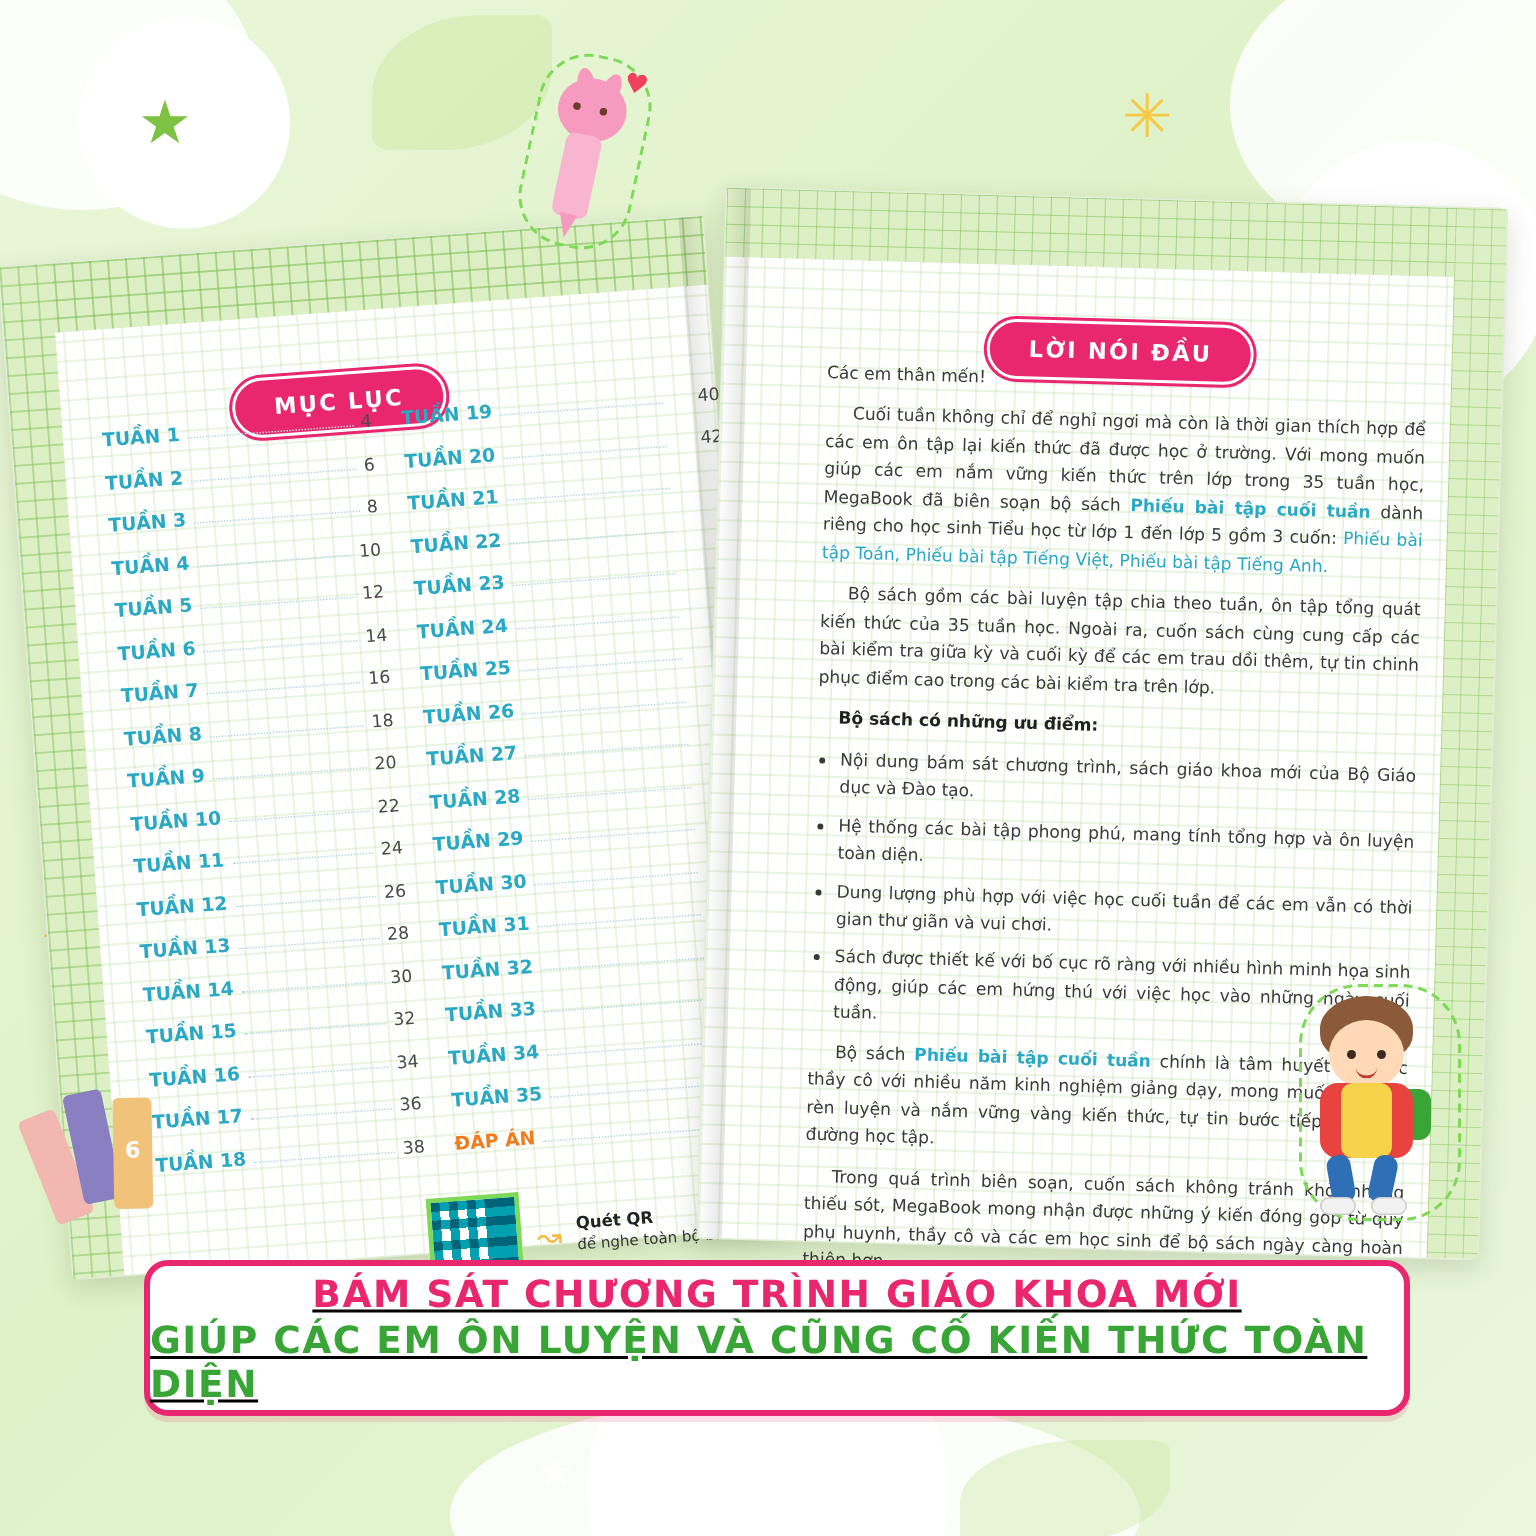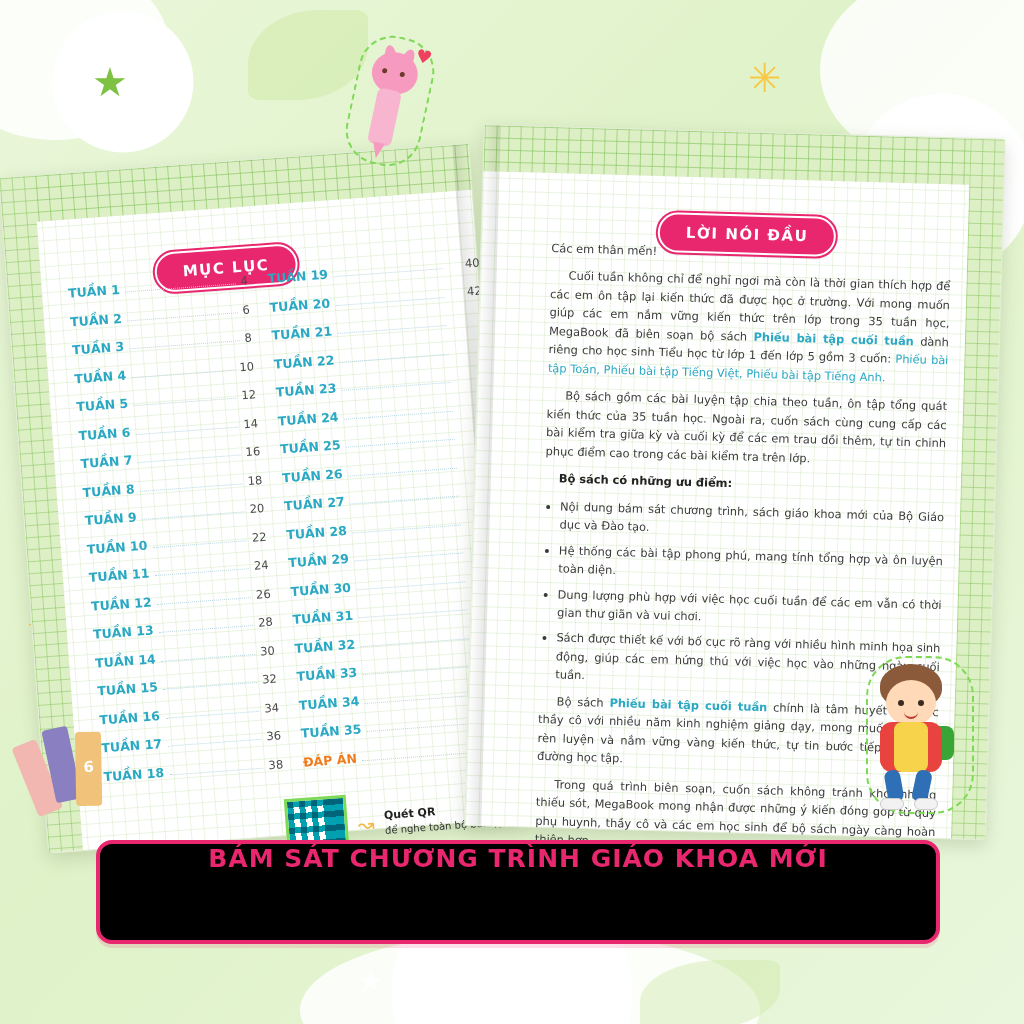--- a/index.html
+++ b/index.html
@@ -110,23 +110,24 @@
   .hl2{color:#2aa8c4;}
   .bold{font-weight:bold;color:#222;}
   .bul{margin:0 0 8px 0;padding-left:16px;}
   .bul li{margin-bottom:7px;text-align:justify;}
   .sign{margin-top:10px;text-align:center;font-style:italic;}
   .thanks{text-indent:18px;font-style:italic;}
 
   
   .banner{
     position:absolute;left:96px;top:840px;width:836px;height:96px;
-    background:#000000;border:4px solid #e8276e;border-radius:16px;
-    display:flex;flex-direction:column;align-items:center;justify-content:space-between;
+    background:#ffffff;border:4px solid #e8276e;border-radius:16px;
+    display:flex;flex-direction:column;align-items:center;justify-content:center;
     box-shadow:0 4px 0 rgba(232,39,110,.15);
+    text-decoration:underline;
   }
   .banner .l1{color:#e8276e;font-weight:bold;font-size:25px;letter-spacing:1px;}
   .banner .l2{color:#3aa537;font-weight:bold;font-size:25px;letter-spacing:1px;margin-top:2px;}
 
   
   .pen{position:absolute;left:352px;top:36px;width:76px;height:130px;transform:rotate(12deg);}
   .pen .dash{position:absolute;inset:0;border:2px dashed #7ed957;border-radius:34px;}
   .pen .head{position:absolute;left:14px;top:16px;width:46px;height:42px;background:#f79ac0;border-radius:50%;}
   .pen .ear{position:absolute;width:12px;height:26px;background:#f79ac0;border-radius:50%;top:-6px;}
   .pen .ear.l{left:10px;transform:rotate(-18deg);}
@@ -436,13 +437,14 @@
 <div class="pencils">
   <div class="pc a"></div>
   <div class="pc b"></div>
   <div class="pc c">
       <span class="num">6</span>
     </div>
 </div>
 
 <div class="banner">
   <div class="l1">BÁM SÁT CHƯƠNG TRÌNH GIÁO KHOA MỚI</div>
+  <div class="l2">GIÚP CÁC EM ÔN LUYỆN VÀ CŨNG CỐ KIẾN THỨC TOÀN DIỆN</div>
 </div>
 
 </body></html>

